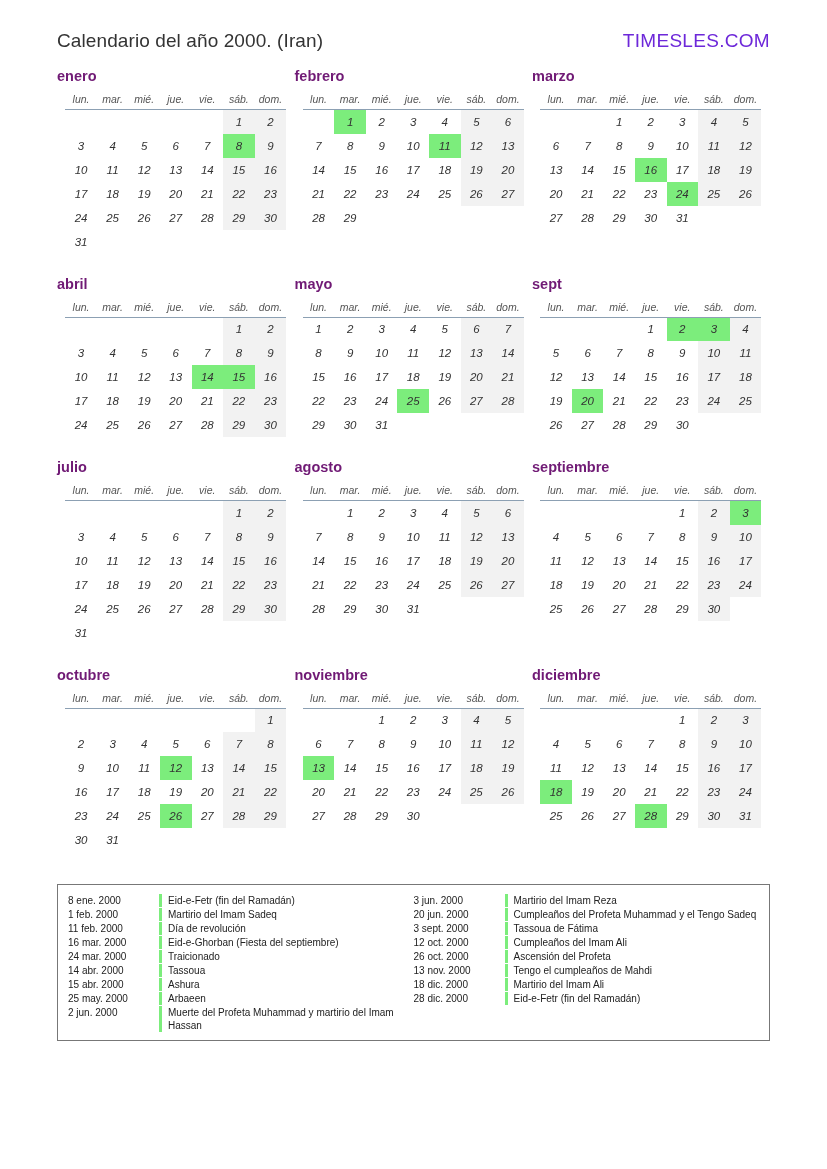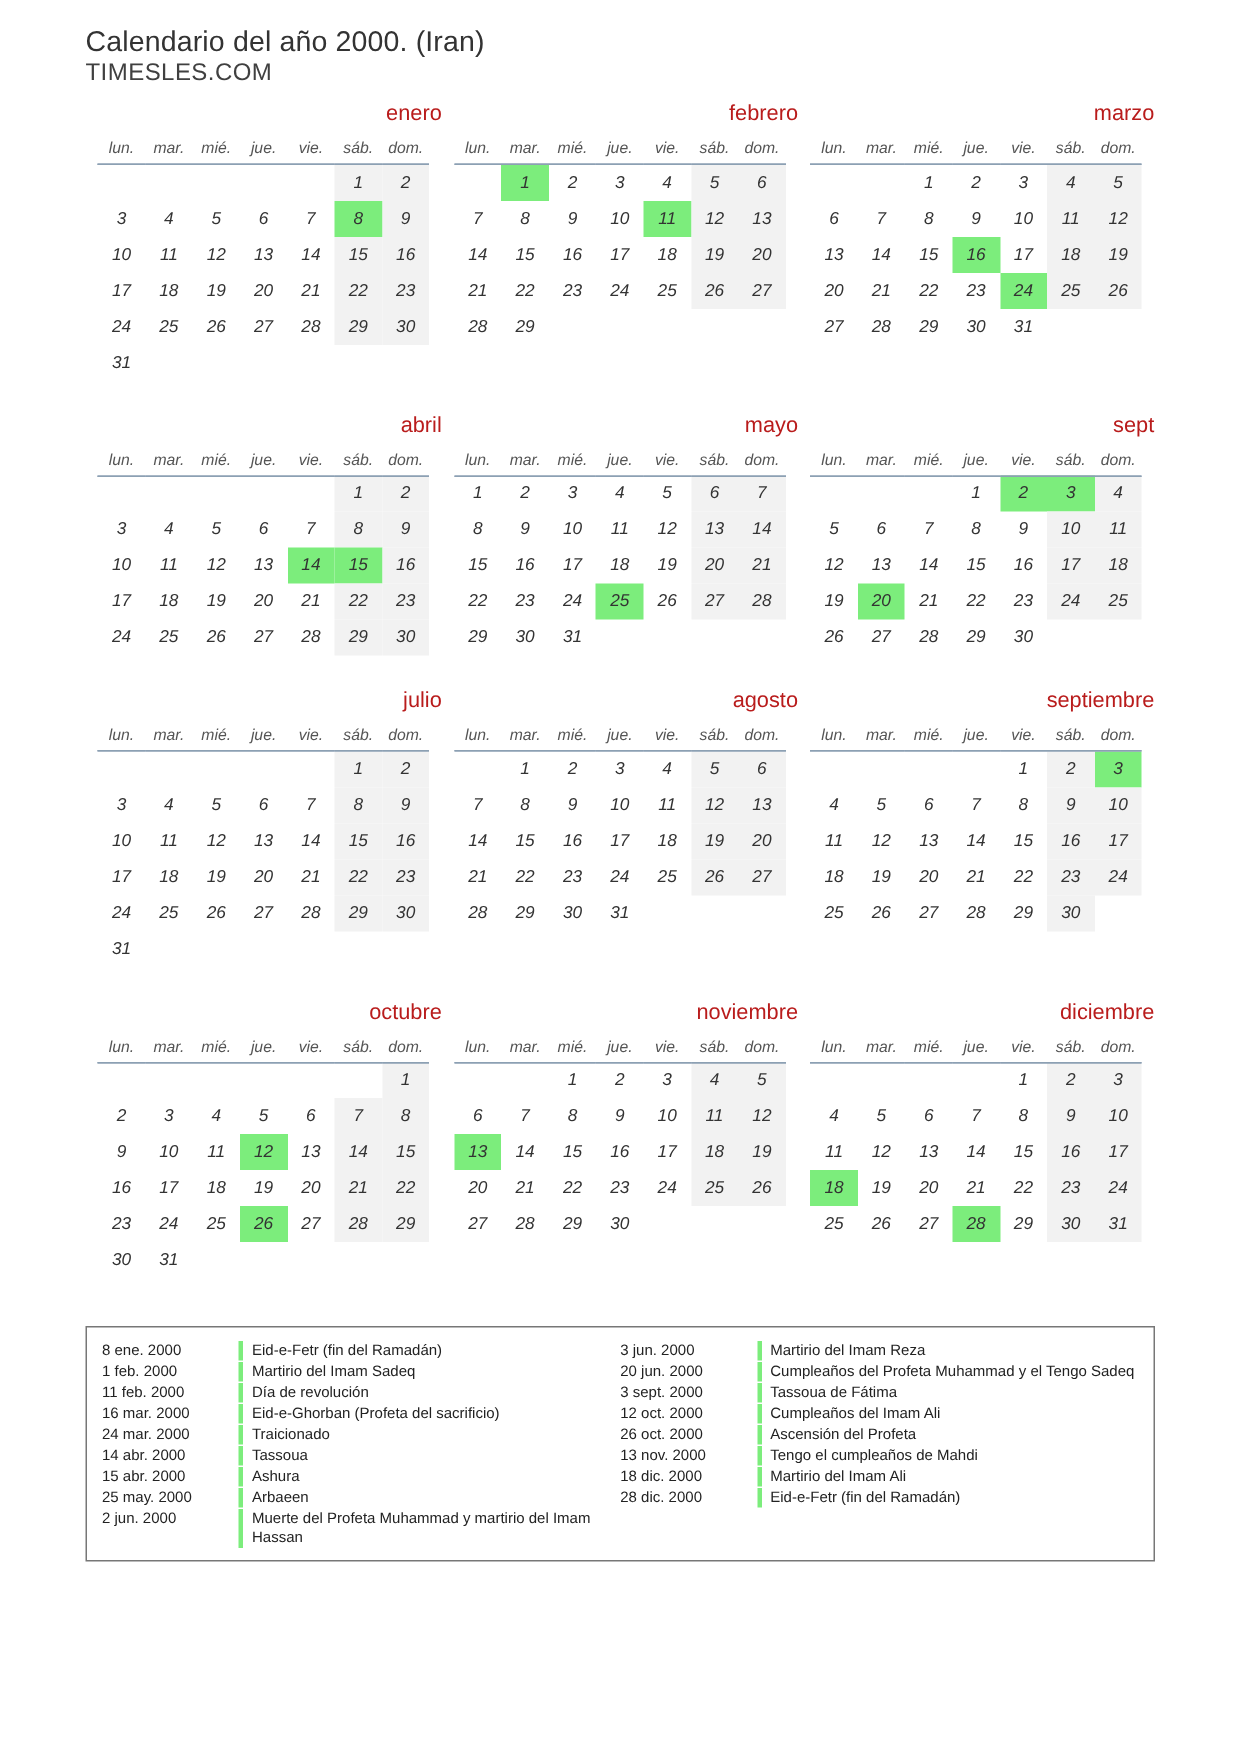--- a/index.html
+++ b/index.html
@@ -13,52 +13,52 @@
     position: relative;
     width: 827px; height: 1169px;
     padding: 0;
   }
   
   .header {
     position: absolute;
     top: 18px; left: 57px; right: 57px;
     height: 34px;
     display: flex;
-    align-items: flex-start;
+    align-items: flex-end;
     justify-content: space-between;
-    flex-direction: column;
   }
   .title {
     font-size: 19px;
     color: #333333;
     font-weight: normal;
     letter-spacing: 0.1px;
   }
   .brand {
-    font-size: 16px;
-    color: #404040;
+    font-size: 19px;
+    color: #6d28d9;
     letter-spacing: 0.3px;
   }
   
   .months {
     position: absolute;
     top: 68px; left: 57px;
     width: 713px;
     display: flex;
     flex-wrap: wrap;
   }
   .month {
     width: 237.5px;
     margin-bottom: 22px;
   }
   .month-name {
-    text-align: right;
-    color: #b91c1c;
+    text-align: left;
+    color: #701a75;
     font-size: 14.5px;
     padding-bottom: 6px;
+    font-weight: bold;
   }
   table.cal {
     width: 221px;
     margin: 0 auto;
     border-collapse: collapse;
     table-layout: fixed;
     font-style: italic;
   }
   table.cal th {
     font-size: 10.5px;
@@ -926,21 +926,21 @@
           <div class="legend-text">Martirio del Imam Sadeq</div>
         </div>
         <div class="legend-row">
           <div class="legend-date">11 feb. 2000</div>
           <div class="legend-bar"></div>
           <div class="legend-text">Día de revolución</div>
         </div>
         <div class="legend-row">
           <div class="legend-date">16 mar. 2000</div>
           <div class="legend-bar"></div>
-          <div class="legend-text">Eid-e-Ghorban (Profeta del sacrificio)</div>
+          <div class="legend-text">Eid-e-Ghorban (Fiesta del septiembre)</div>
         </div>
         <div class="legend-row">
           <div class="legend-date">24 mar. 2000</div>
           <div class="legend-bar"></div>
           <div class="legend-text">Traicionado</div>
         </div>
         <div class="legend-row">
           <div class="legend-date">14 abr. 2000</div>
           <div class="legend-bar"></div>
           <div class="legend-text">Tassoua</div>

